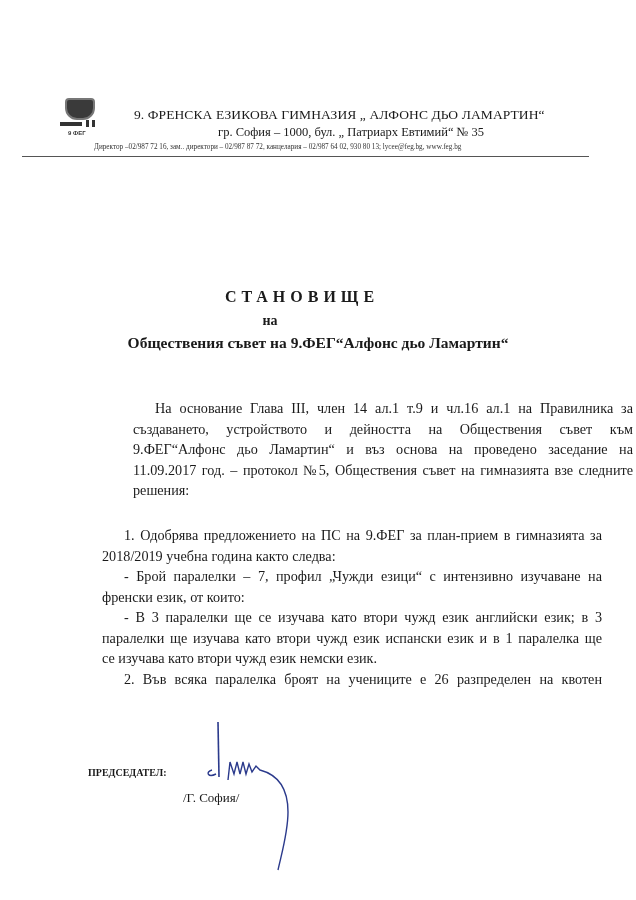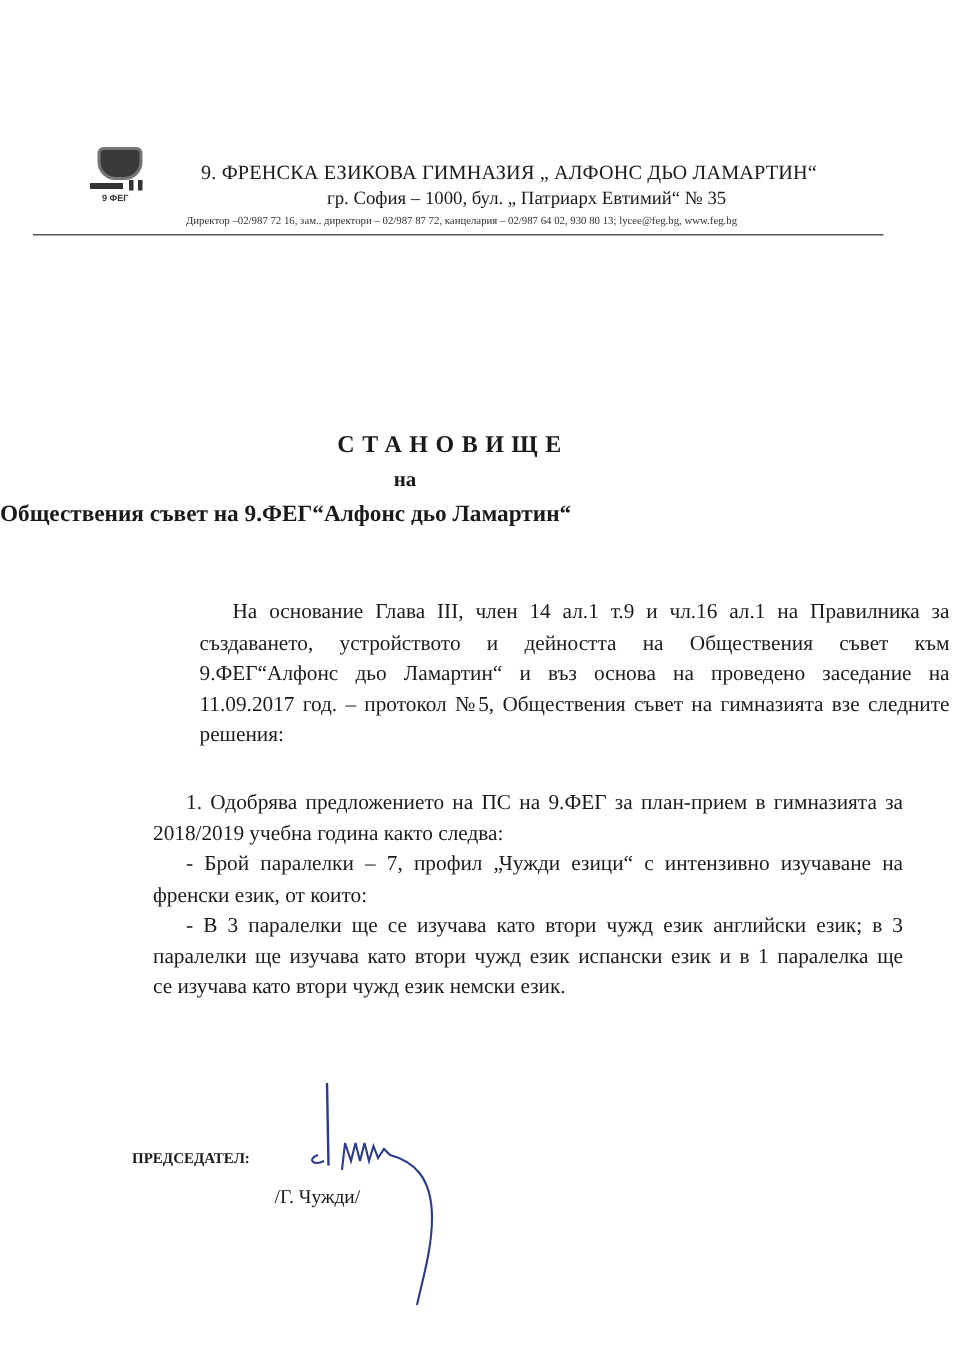--- a/index.html
+++ b/index.html
@@ -10,26 +10,26 @@
     .abs { position: absolute; }
     
     .logo { left: 60px; top: 98px; width: 40px; height: 44px; }
     .logo-shield { position:absolute; left: 5px; top: 0; width: 30px; height: 22px; background:#3a3a3a; border-radius: 4px 4px 12px 12px; border: 2px solid #777; box-sizing: border-box; }
     .logo-bar { position:absolute; left: 0; top: 24px; width: 22px; height: 4px; background:#333; }
     .logo-bar2 { position:absolute; left: 26px; top: 22px; width: 3px; height: 7px; background:#333; }
     .logo-bar3 { position:absolute; left: 32px; top: 22px; width: 3px; height: 7px; background:#333; }
     .logo-text { position:absolute; left: 8px; top: 32px; font-size: 6px; font-weight: bold; color:#333; font-family: "Liberation Sans", sans-serif; }
     .lh-title { left: 134px; top: 107px; font-size: 13.5px; letter-spacing: 0.1px; white-space: nowrap; }
     .lh-address { left: 218px; top: 125px; font-size: 12.5px; white-space: nowrap; text-align: center; }
-    .lh-contacts { left: 94px; top: 143px; font-size: 7.2px; white-space: nowrap; color:#333;margin-left:30px; }
+    .lh-contacts { left: 94px; top: 143px; font-size: 7.2px; white-space: nowrap; color:#333; }
     .lh-rule { left: 22px; top: 156px; width: 567px; height: 1px; background: #555; }
 
     .title { left: 0; width: 604px; text-align: center; top: 288px; font-size: 16px; font-weight: bold; letter-spacing: 5px; }
     .subtitle-na { left: 0; width: 540px; text-align: center; top: 313px; font-size: 14px; font-weight: bold; }
-    .subtitle { left: 0; width: 636px; top: 334px; font-size: 15.5px; font-weight: bold; }
+    .subtitle { left: 0; width: 636px; text-align: center; top: 334px; font-size: 15.5px; font-weight: bold; }
 
     .para { left: 102px; width: 500px; font-size: 14.2px; line-height: 20.5px; text-align: justify; }
     .para .line { display: block; text-align: justify; text-align-last: justify; white-space: nowrap; height: 20.5px; }
     .para .line.last { text-align-last: left; }
     .para .indent { padding-left: 22px; }
 
     .intro { top: 398px; margin-left: 31px; }
     .items { top: 525px; }
 
     .chair { left: 88px; top: 767px; font-size: 10px; font-weight: bold; }
@@ -65,22 +65,23 @@
 </div>
 
 <div class="abs para items">
   <span class="line indent">1. Одобрява предложението на ПС на 9.ФЕГ за план-прием в гимназията за</span>
   <span class="line last">2018/2019 учебна година както следва:</span>
   <span class="line indent">- Брой паралелки – 7, профил „Чужди езици“ с интензивно изучаване на</span>
   <span class="line last">френски език, от които:</span>
   <span class="line indent">- В 3 паралелки ще се изучава като втори чужд език английски език; в 3</span>
   <span class="line">паралелки ще изучава като втори чужд език испански език и в 1 паралелка ще</span>
   <span class="line last">се изучава като втори чужд език немски език.</span>
+  <span class="line indent">2. Във всяка паралелка броят на учениците е 26 разпределен на квотен</span>
 </div>
 
 <div class="abs chair">ПРЕДСЕДАТЕЛ:</div>
-<div class="abs chair-name">/Г. Чужди/</div>
+<div class="abs chair-name">/Г. София/</div>
 
 <svg class="abs signature" viewBox="0 0 110 150">
   <path d="M18 0 L19 55" stroke="#2b3a8c" stroke-width="1.6" fill="none"></path>
   <path d="M12 48 C 5 50, 8 56, 16 52" stroke="#2b3a8c" stroke-width="1.4" fill="none"></path>
   <path d="M28 58 L30 40 L34 52 L37 40 L40 52 L43 40 L46 52 L49 42 L52 50 L56 44 L60 48 C 75 52, 88 62, 88 90 C 88 110, 82 130, 78 148" stroke="#2b3a8c" stroke-width="1.4" fill="none"></path>
 </svg>
 
 </body></html>

